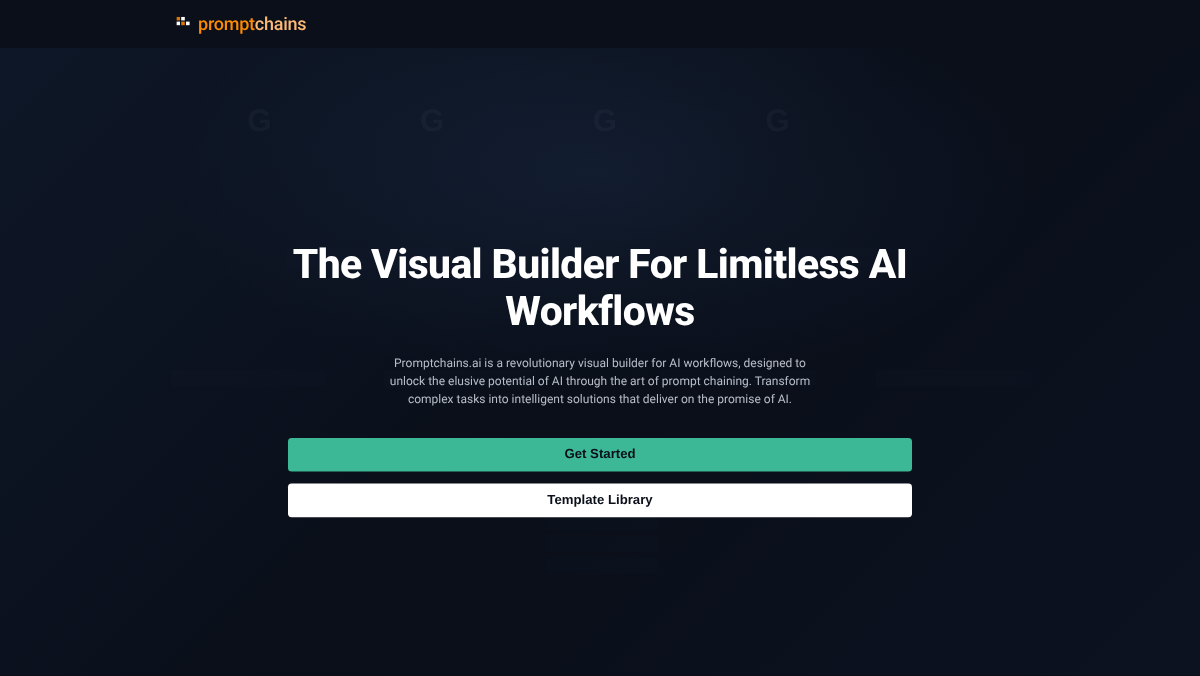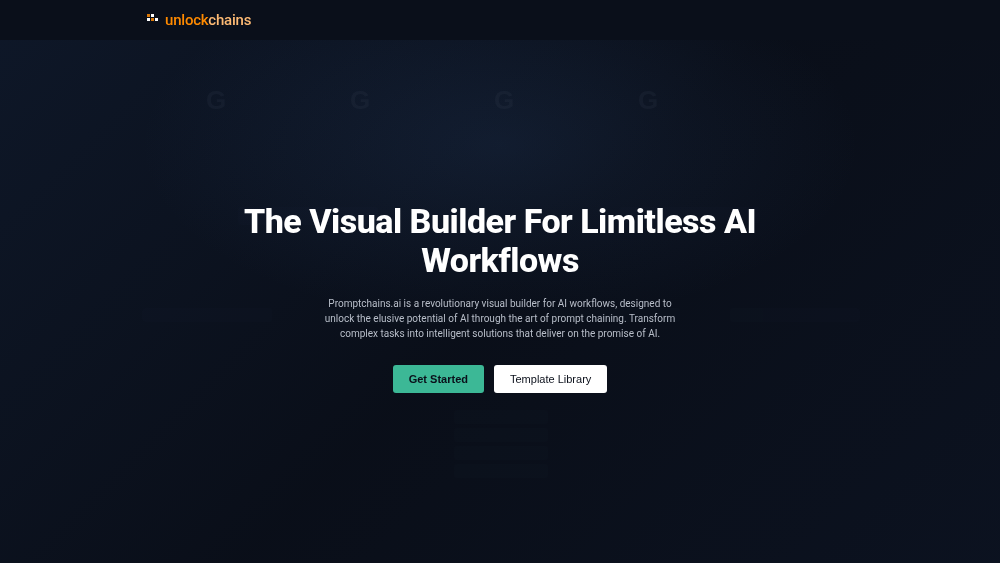--- a/index.html
+++ b/index.html
@@ -141,36 +141,37 @@
       font-size: 10px;
       line-height: 1.5;
       color: #b8bec9;
       max-width: 360px;
       margin: 16px auto 24px;
     }
     .hero-buttons {
       display: flex;
       gap: 10px;
       justify-content: center;
+      flex-direction: column;
     }
     .btn-primary {
       background: #3cb896;
       color: #0a0f1a;
       font-size: 11px;
       font-weight: 600;
       padding: 8px 16px;
       border: none;
       border-radius: 3px;
       cursor: pointer;
     }
     .btn-secondary {
       background: #fff;
       color: #0a0f1a;
       font-size: 11px;
-      font-weight: 400;
+      font-weight: 700;
       padding: 8px 16px;
       border: none;
       border-radius: 3px;
       cursor: pointer;
     }
   </style>
 </head>
 <body>
 
 <header class="header">
@@ -178,21 +179,21 @@
     <span class="logo-icon">
       <svg width="12" height="12" viewBox="0 0 12 12">
         <rect x="0" y="0" width="3" height="3" fill="#d97706"></rect>
         <rect x="4" y="0" width="3" height="3" fill="#ffffff"></rect>
         <rect x="0" y="4" width="3" height="3" fill="#ffffff"></rect>
         <rect x="4" y="4" width="3" height="3" fill="#d97706"></rect>
         <rect x="8" y="4" width="3" height="3" fill="#ffffff"></rect>
       </svg>
     </span>
     <span class="logo-text">
-      <span class="logo-prompt">unlock</span><span class="logo-chains">chains</span>
+      <span class="logo-prompt">prompt</span><span class="logo-chains">chains</span>
     </span>
   </div>
 </header>
 
 <section class="hero">
   <div class="bg-decoration">
     <div class="bg-g bg-g1">G</div>
     <div class="bg-g bg-g2">G</div>
     <div class="bg-g bg-g3">G</div>
     <div class="bg-g bg-g4">G</div>

